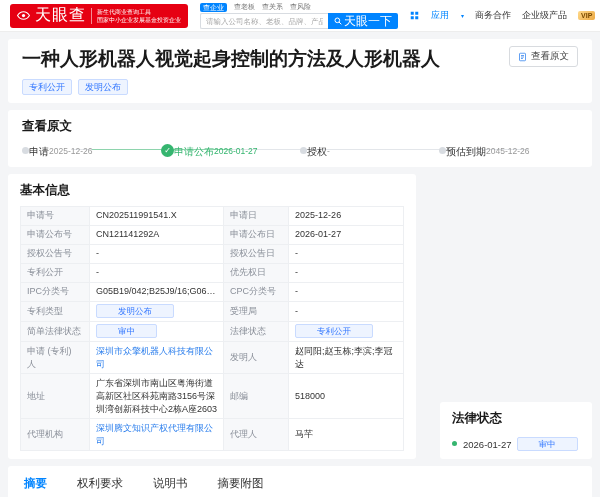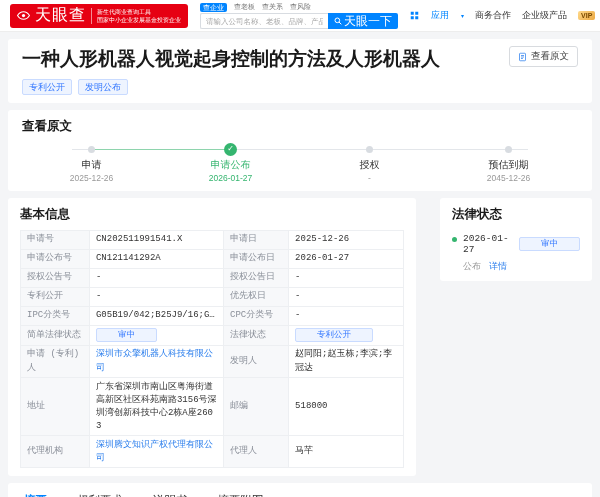--- a/index.html
+++ b/index.html
@@ -47,31 +47,31 @@
   .tag.sm { font-size:8.5px; padding:0 21px; line-height:12px; }
   .view-btn { position:absolute; top:7px; right:14px; font-size:9.5px; color:#444;
     border:1px solid #d8dbdf; border-radius:3px; padding:3px 8px; background:#fff;
     display:flex; align-items:center; gap:4px; cursor:pointer; font-family:inherit; }
   .section-title { font-size:12.5px; font-weight:700; color:#1a1a1a; }
   
   .timeline { position:relative; margin-top:8px; }
   .tl-line { position:absolute; top:6px; left:9%; right:9%; height:1px; background:#e3e6ea; }
   .tl-line-active { position:absolute; top:6px; left:12.5%; width:25%; height:1px; background:#8ed4ad; }
   .steps { display:flex; position:relative; }
-  .step { flex:1; display:flex; flex-direction:column; align-items:center; }
+  .step { flex:1; display:flex; flex-direction:row; align-items:center; }
   .dot-area { height:13px; display:flex; align-items:center; justify-content:center; }
   .step-dot { width:7px; height:7px; border-radius:50%; background:#d8dce1; }
   .step.active .step-dot { width:13px; height:13px; background:#35b56f;
     display:flex; align-items:center; justify-content:center; }
   .step.active .step-dot::after { content:"✓"; color:#fff; font-size:8px; line-height:1; }
   .step-label { font-size:10px; color:#333; margin-top:2px; }
   .step-date { font-size:8.5px; color:#999; margin-top:1px; }
   .step.active .step-label, .step.active .step-date { color:#35b56f; }
   
-  .main { display:flex; gap:24px; margin:7px 8px 0; align-items:flex-start;font-family:Liberation Mono, monospace; }
+  .main { display:flex; gap:24px; margin:7px 8px 0; align-items:flex-end; }
   .left-card { flex:1; background:#fff; border-radius:3px; padding:8px 12px; min-width:0; }
   .right-card { width:152px; flex:0 0 152px; background:#fff; border-radius:3px; padding:8px 12px; }
   table.info { width:100%; border-collapse:collapse; margin-top:7px; font-size:9px;
     table-layout:fixed; }
   table.info td { border:1px solid #edeff2; padding:2.5px 6px; color:#333;
     word-break:break-all; line-height:1.45; vertical-align:middle; }
   table.info td.lbl { background:#f7f8fa; color:#8a8f99; word-break:keep-all; }
   table.info td.ell { white-space:nowrap; overflow:hidden; text-overflow:ellipsis; }
   .cell-link { color:#2f80ed; text-decoration:none; cursor:pointer; }
   
@@ -248,20 +248,28 @@
         <td class="lbl">优先权日</td>
         <td>-</td>
       </tr>
       <tr>
         <td class="lbl">IPC分类号</td>
         <td class="ell">G05B19/042;B25J9/16;G06N3/008;G06V20/64</td>
         <td class="lbl">CPC分类号</td>
         <td>-</td>
       </tr>
       <tr>
+        <td class="lbl">专利类型</td>
+        <td>
+          <span class="tag sm">发明公布</span>
+        </td>
+        <td class="lbl">受理局</td>
+        <td>-</td>
+      </tr>
+      <tr>
         <td class="lbl">简单法律状态</td>
         <td>
           <span class="tag sm">审中</span>
         </td>
         <td class="lbl">法律状态</td>
         <td>
           <span class="tag sm">专利公开</span>
         </td>
       </tr>
       <tr>
@@ -291,24 +299,20 @@
   </div>
 
   <div class="right-card">
     <div class="section-title">法律状态</div>
     <div class="legal-item">
       <span class="legal-dot"></span>
       <div class="legal-date-row">
         <span>2026-01-27</span>
         <span class="tag sm">审中</span>
       </div>
-      <div class="legal-sub">
-        <span>公布</span>
-        <span class="legal-detail">详情</span>
-      </div>
     </div>
   </div>
 </div>
 
 <div class="bottom-card">
   <div class="tabs">
     <span class="tab active">摘要</span>
     <span class="tab">权利要求</span>
     <span class="tab">说明书</span>
     <span class="tab">摘要附图</span>

